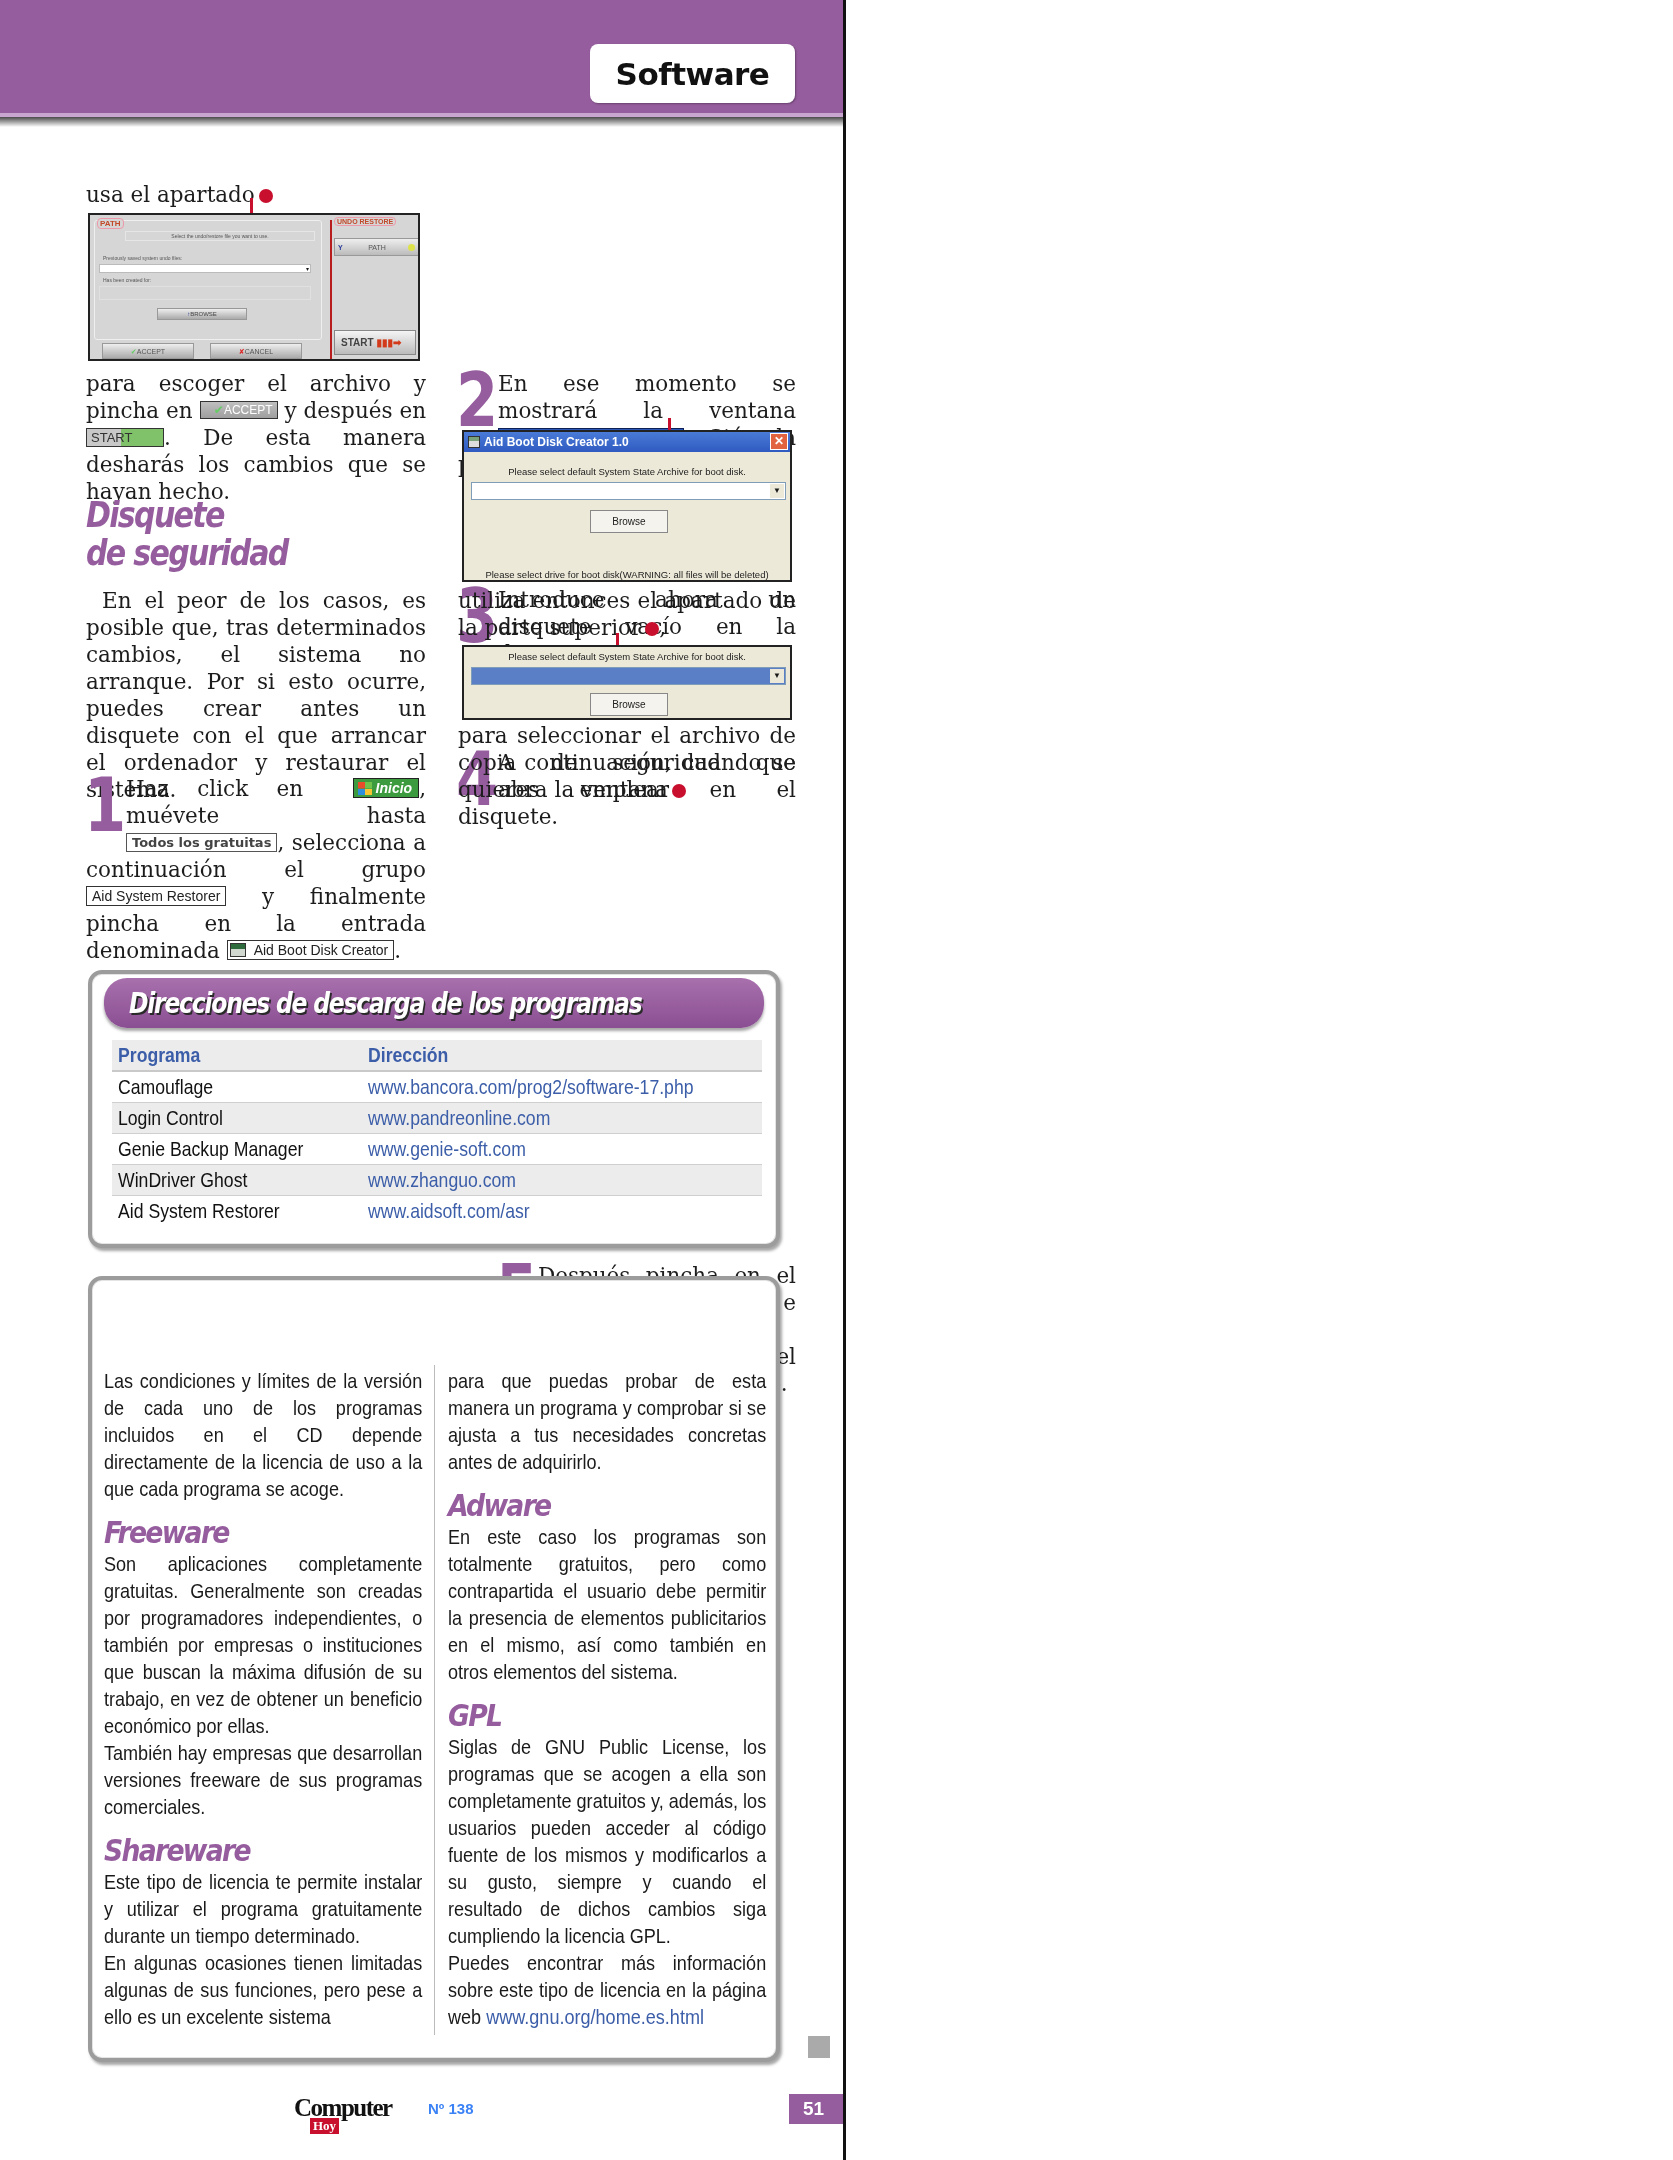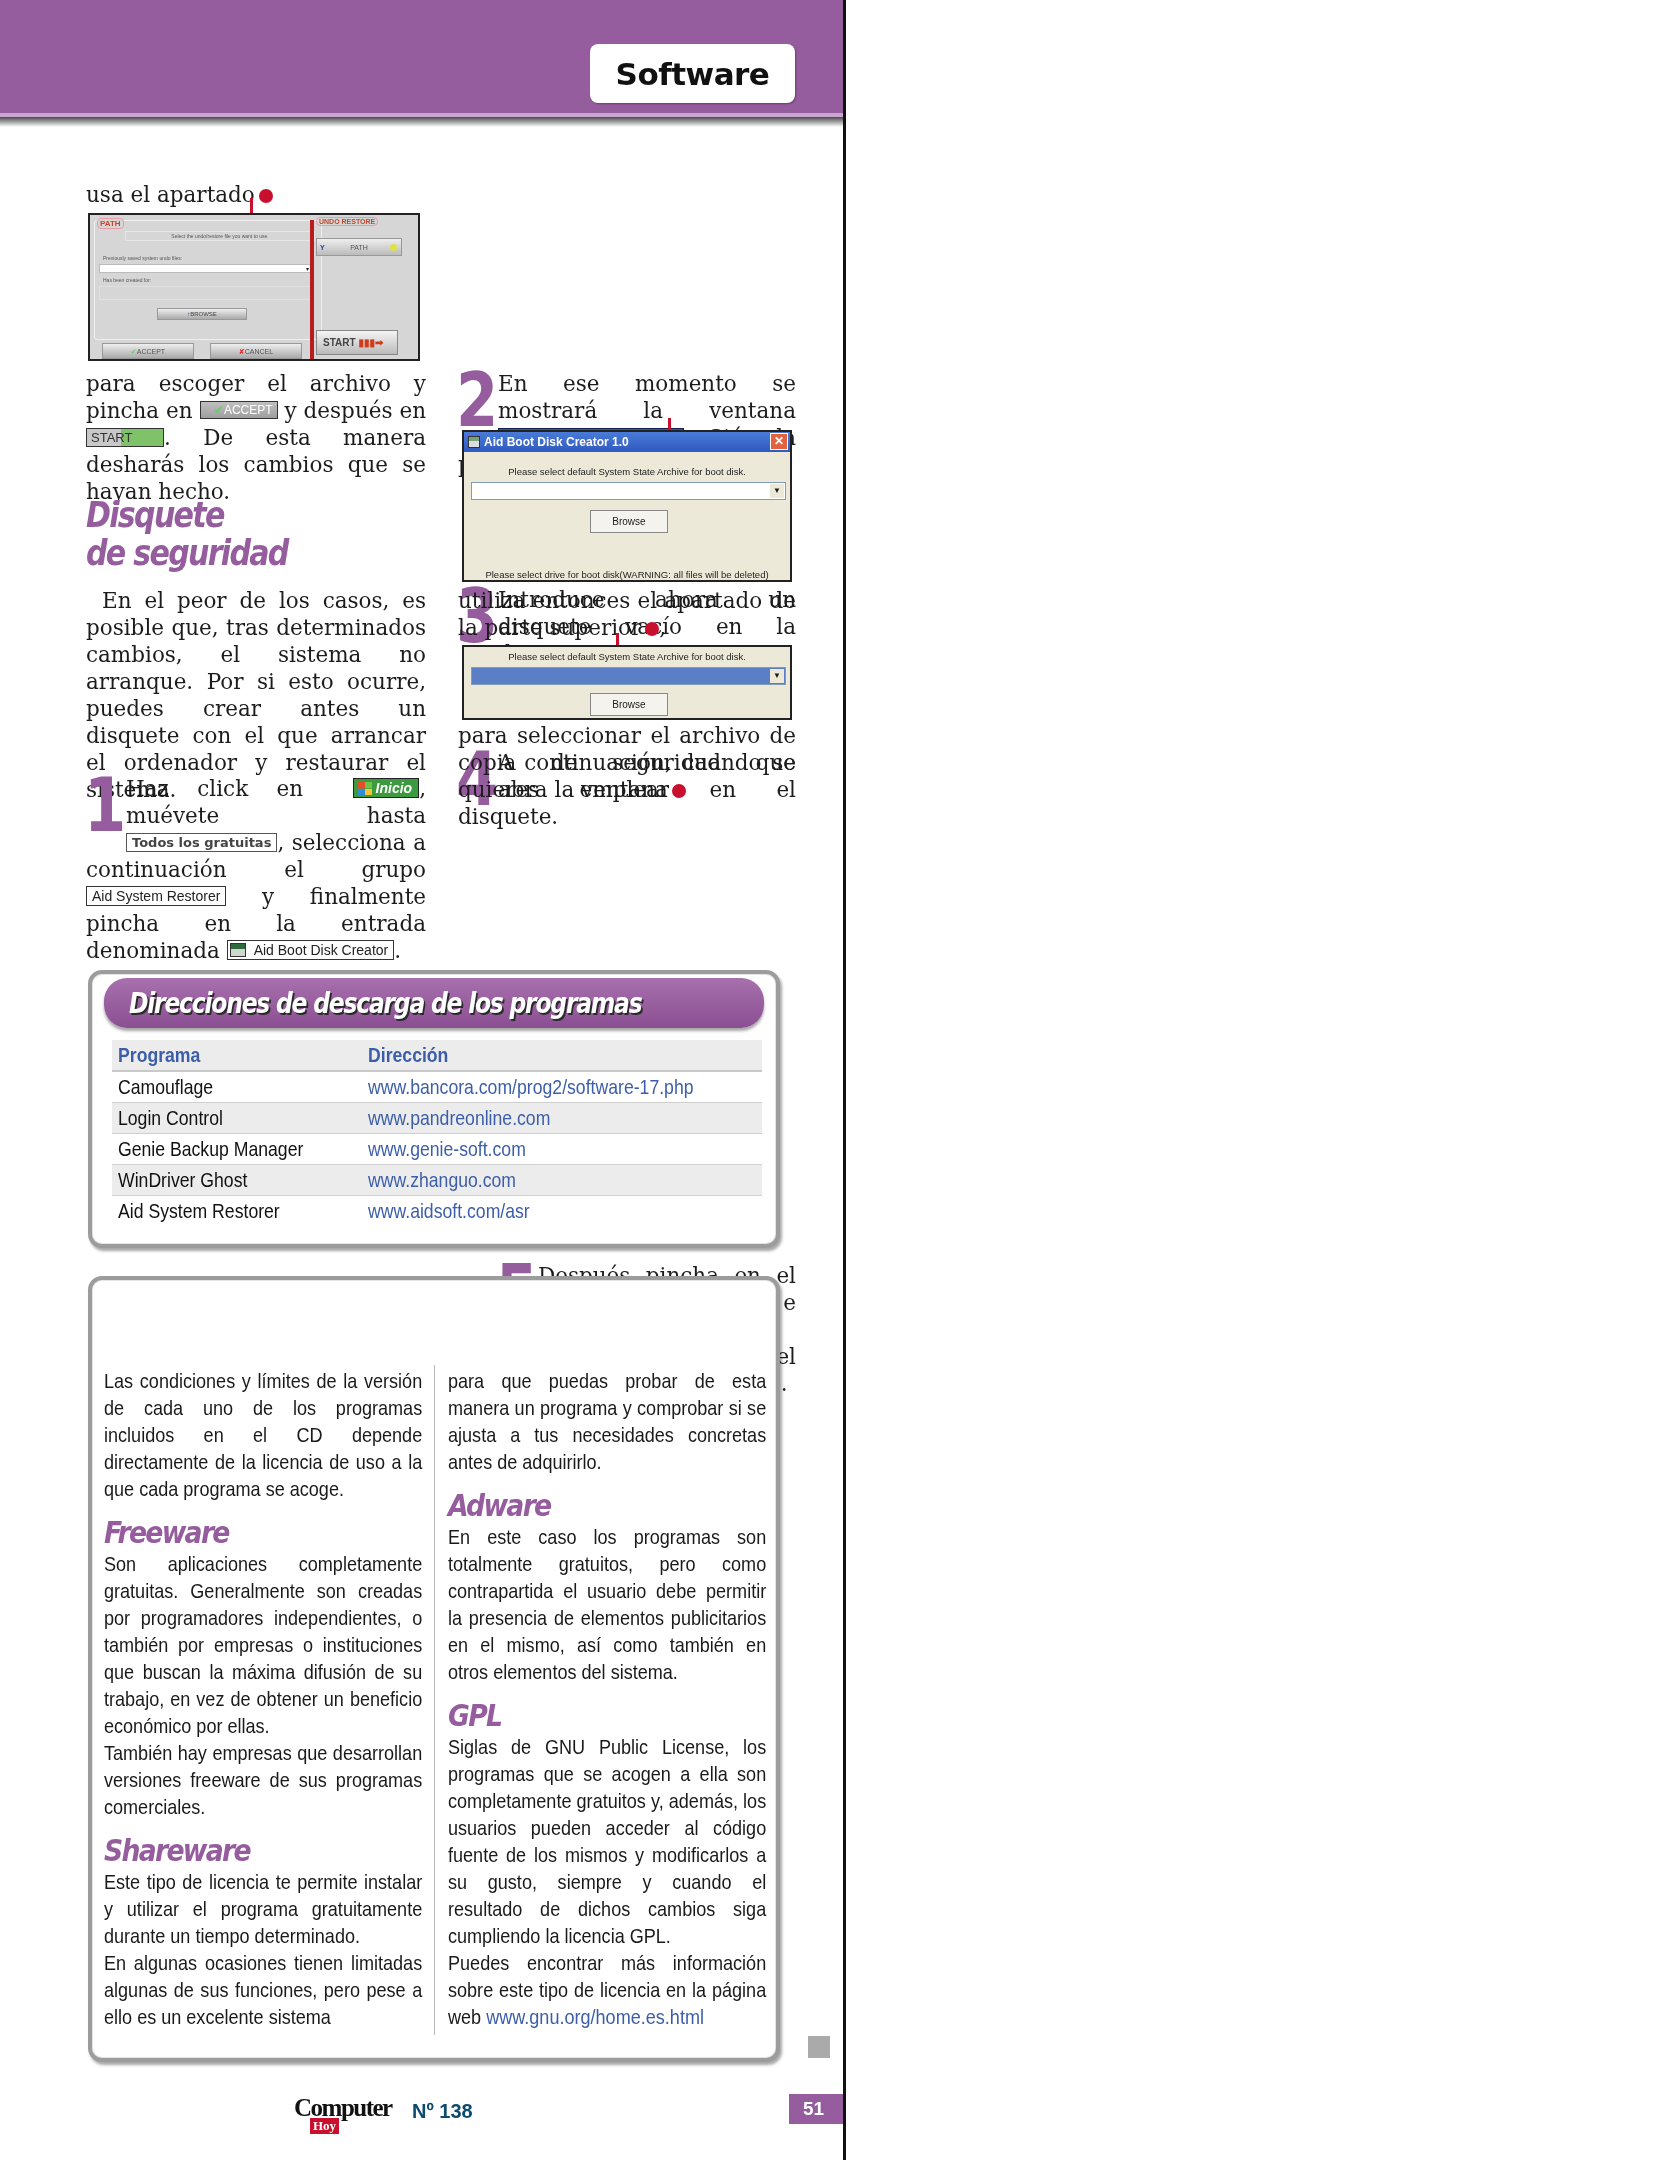--- a/index.html
+++ b/index.html
@@ -75,21 +75,21 @@
   .lic-col { position: absolute; font-family: "Liberation Sans", sans-serif; font-size: 21px; line-height: 27px; color: #1a1a1a; }
   .lic-col .cond-p { transform: scaleX(0.86); transform-origin: left top; width: 370px; text-align: justify; }
   .lic-col .lic-head { font-family: "DejaVu Sans", sans-serif; font-weight: bold; font-style: italic; color: #965d9e; font-size: 31px; line-height: 36px; letter-spacing: -2px; transform: scaleX(0.86); transform-origin: left; margin-top: 12px; }
   .lic-divider { position: absolute; left: 434px; top: 1365px; width: 1px; height: 670px; background: #bbb; }
   .link { color: #3c5ea9; }
 
   
   .footer-logo { position: absolute; left: 294px; top: 2094px; font-family: Liberation Serif, serif; font-weight: bold; font-size: 25px; letter-spacing: -1.5px; color: #111; }
   .footer-logo .hoy { position: absolute; left: 16px; top: 24px; background: #c8102e; color: #fff; font-size: 13px; padding: 0 3px; letter-spacing: 0; }
   .footer-logo .red-block { position: absolute; left: 16px; top: 2px; width: 18px; height: 22px; background: #c8102e; z-index: -1; }
-  .footer-issue { position: absolute; left: 412px; top: 2100px; font-family: "Liberation Sans", sans-serif; font-weight: bold; font-size: 20px; color: #0c4a6e; }
+  .footer-issue { position: absolute; left: 428px; top: 2100px; font-family: "Liberation Sans", sans-serif; font-weight: bold; font-size: 15px; color: #3b82f6; }
   .page-number { position: absolute; left: 789px; top: 2094px; width: 54px; height: 30px; background: #965d9e; color: #fff;
     font-family: "Liberation Sans", sans-serif; font-weight: bold; font-size: 19px; display: flex; align-items: center; padding-left: 14px; }
   .end-mark { position: absolute; left: 808px; top: 2036px; width: 22px; height: 22px; background: #aaaaaa; }
 </style>
 </head>
 <body>
 
 <div class="page">
 
   <div class="header-band"></div>
@@ -110,21 +110,21 @@
       <div class="tiny" style="position:absolute; left:8px; top:34px; font-size:5px;">Previously saved system undo files:</div>
       <div style="position:absolute; left:4px; top:43px; width:212px; height:9px; background:#fff; border:1px solid #bbb;">
           <span style="position:absolute; right:1px; top:0; font-size:6px;">▾</span>
         </div>
       <div class="tiny" style="position:absolute; left:8px; top:56px; font-size:5px;">Has been created for:</div>
       <div style="position:absolute; left:4px; top:65px; width:212px; height:14px; border:1px solid #e0e0e0;"></div>
       <div style="position:absolute; left:62px; top:87px; width:90px; height:12px; background:linear-gradient(#eee,#aaa); border:1px solid #999; font-size:6px; text-align:center; line-height:11px; color:#444;"><span style="color:#2a3a99;">↑</span><span>BROWSE</span></div>
     </div>
     <div style="position:absolute; left:12px; top:128px; width:92px; height:16px; background:linear-gradient(#eee,#aaa); border:1px solid #999; font-size:7px; text-align:center; line-height:15px; color:#555;"><span style="color:#6c6;">✔</span><span>ACCEPT</span></div>
     <div style="position:absolute; left:120px; top:128px; width:92px; height:16px; background:linear-gradient(#eee,#aaa); border:1px solid #999; font-size:7px; text-align:center; line-height:15px; color:#555;"><span style="color:#d22;">✘</span><span>CANCEL</span></div>
-    <div style="position:absolute; left:220px; top:5px; width:90px; height:140px; border-left:4px solid #b91c1c;">
+    <div style="position:absolute; left:240px; top:5px; width:90px; height:140px; border-left:2px solid #b91c1c;">
       <span style="position:absolute; left:2px; top:-3px; font-size:7px; color:#c24a2a; font-weight:bold; border:1px solid #e9a; border-radius:4px; padding:0 2px;">UNDO RESTORE</span>
       <div style="position:absolute; left:2px; top:18px; width:86px; height:18px; background:linear-gradient(#eee,#bbb); border:1px solid #999; font-size:7px; line-height:17px; text-align:center; color:#555;"><span style="position:absolute; left:3px; color:#2a3a99; font-weight:bold;">Y</span><span>PATH</span><span style="position:absolute; right:4px; top:5px; width:7px; height:7px; border-radius:50%; background:#dde24a;"></span></div>
       <div style="position:absolute; left:2px; top:110px; width:82px; height:25px; background:linear-gradient(#f4f4f4,#bbb); border:1px solid #888; font-size:10px; line-height:24px; padding-left:6px; color:#444; font-weight:bold;"><span>START</span> <span style="color:#d23a1a;">▮▮▮➡</span></div>
     </div>
   </div>
 
   <div class="col col-left p" style="top:370px;">
     <span>para escoger el archivo y pincha en</span>
     <span class="inline-ui ui-accept"><span style="color:#6c6;">✔</span><span>ACCEPT</span></span>
     <span>y después en</span>

